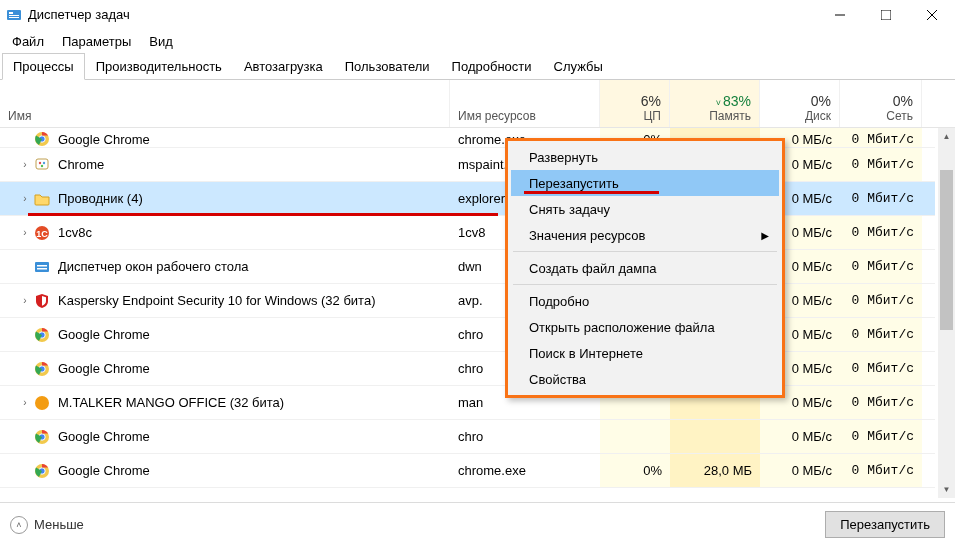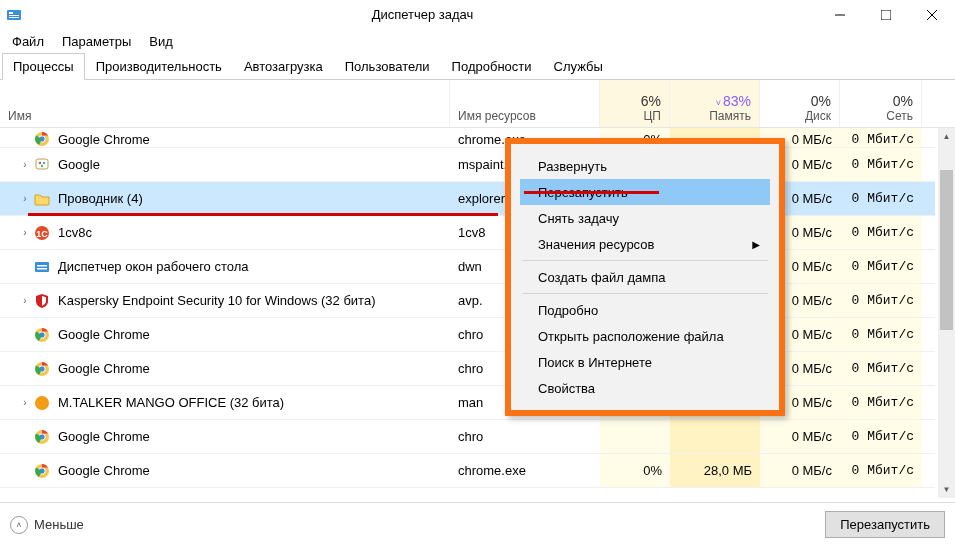--- a/index.html
+++ b/index.html
@@ -1,19 +1,19 @@
 <!DOCTYPE html>
 <html><head>
 <meta charset="utf-8">
 <style>
 * { box-sizing: border-box; margin: 0; padding: 0; font-family: "Segoe UI", Tahoma, sans-serif; }
 body { width: 955px; height: 546px; background: #fff; overflow: hidden; font-size: 13px; color: #000; }
 
 
-.titlebar { height: 30px; background: #fff; display: flex; align-items: center; padding-left: 6px; border-bottom: 1px solid #fff; text-align: center; }
+.titlebar { height: 30px; background: #fff; display: flex; align-items: center; padding-left: 6px; border-bottom: 1px solid #fff; }
 .titlebar .icon { width: 16px; height: 16px; margin-right: 6px; }
 .titlebar .title { flex: 1; font-size: 13px; }
 .titlebar .winbtns { display: flex; }
 .titlebar .winbtn { width: 46px; height: 30px; display: flex; align-items: center; justify-content: center; color: #000; }
 .titlebar .winbtn svg { width: 10px; height: 10px; }
 
 
 .menubar { height: 22px; display: flex; align-items: center; padding-left: 4px; gap: 2px; font-size: 13px; }
 .menubar .menuitem { padding: 2px 8px; }
 
@@ -27,21 +27,21 @@
 .colheader .col { display: flex; flex-direction: column; justify-content: flex-end; padding: 4px 8px 4px; border-right: 1px solid #f0f0f0; }
 .colheader .col.right { text-align: right; align-items: flex-end; }
 .col-name { width: 450px; }
 .col-proc { width: 150px; }
 .col-cpu { width: 70px; }
 .col-mem { width: 90px; }
 .col-disk { width: 80px; }
 .col-net { width: 82px; }
 .colheader .pct { color: #333; font-size: 14px; }
 .colheader .sort { font-size: 9px; margin-right: 2px; }
-.warn .pct { color: #8b5cf6; }
+.warn .pct { color: #15803d; }
 .colheader .col.col-cpu, .colheader .col.col-mem { background: #fff8e1; }
 
 
 .listwrap { position: relative; height: 370px; overflow: hidden; }
 .list { width: 935px; }
 .row { display: flex; height: 34px; align-items: center; border-bottom: 1px solid #f0f0f0; }
 .row .cell { padding: 0 8px; overflow: hidden; white-space: nowrap; display: flex; align-items: center; height: 100%; }
 .row .cell.right { justify-content: flex-end; }
 .cell.c-name { width: 450px; padding-left: 18px; }
 .cell.c-proc { width: 150px; }
@@ -57,21 +57,21 @@
 .picon { width: 16px; height: 16px; margin-right: 8px; display: inline-flex; align-items: center; justify-content: center; }
 .underline-red { position: absolute; height: 3px; background: #d40000; }
 
 
 .scrollbar { position: absolute; right: 0; top: 0; bottom: 0; width: 17px; background: #f0f0f0; display: flex; flex-direction: column; }
 .scrollbar .arrow { height: 17px; display: flex; align-items: center; justify-content: center; color: #606060; font-size: 8px; }
 .scrollbar .track { flex: 1; position: relative; }
 .scrollbar .thumb { position: absolute; left: 2px; right: 2px; top: 25px; height: 160px; background: #c2c2c2; }
 
 
-.ctxmenu { position: absolute; left: 505px; top: 10px; width: 280px; background: #f2f2f2; border: 6px solid #f97316; box-shadow: 3px 3px 6px rgba(0,0,0,.25); padding: 9px; z-index: 50; font-size: 13px; text-align: center; }
+.ctxmenu { position: absolute; left: 505px; top: 10px; width: 280px; background: #f2f2f2; border: 3px solid #f97316; box-shadow: 3px 3px 6px rgba(0,0,0,.25); padding: 3px; z-index: 50; font-size: 13px; text-align: center; }
 .ctxmenu .mitem { height: 26px; display: flex; align-items: center; padding: 0 18px; position: relative; }
 .ctxmenu .mitem.hover { background: #90c8f6; }
 .ctxmenu .sep { height: 1px; background: #d6d6d6; margin: 3px 2px; }
 .ctxmenu .arrow-r { position: absolute; right: 10px; font-size: 10px; }
 
 
 .footer { position: absolute; left:0; right:0; bottom:0; height: 44px; background:#fff; border-top: 1px solid #dcdcdc; display: flex; align-items: center; justify-content: space-between; padding: 0 10px; }
 .footer .fewer { display: flex; align-items: center; gap: 6px; font-size: 13px; color:#333; }
 .footer .circ { width: 18px; height: 18px; border: 1px solid #999; border-radius: 50%; display: flex; align-items: center; justify-content: center; font-size: 9px; color:#666; }
 .footer button { padding: 5px 14px; background: #e1e1e1; border: 1px solid #adadad; font-size: 13px; }
@@ -175,21 +175,21 @@
         <div class="cell c-name">
           <span class="expander">›</span>
           <span class="picon">
             <svg width="16" height="16">
               <rect x="2" y="2" width="12" height="10" rx="2" fill="#fff" stroke="#c0a050"></rect>
               <circle cx="6" cy="6" r="1.2" fill="#e05050"></circle>
               <circle cx="10" cy="6" r="1.2" fill="#50a0e0"></circle>
               <circle cx="8" cy="9" r="1.2" fill="#50c050"></circle>
             </svg>
           </span>
-          <span>Google</span>
+          <span>Chrome</span>
         </div>
         <div class="cell c-proc">mspaint.exe</div>
         <div class="cell c-cpu right">0%</div>
         <div class="cell c-mem right">73,1 МБ</div>
         <div class="cell c-disk right">0 МБ/с</div>
         <div class="cell c-net right">0 Мбит/с</div>
       </div>
       <div class="row selected">
         <div class="cell c-name">
           <span class="expander">›</span>

